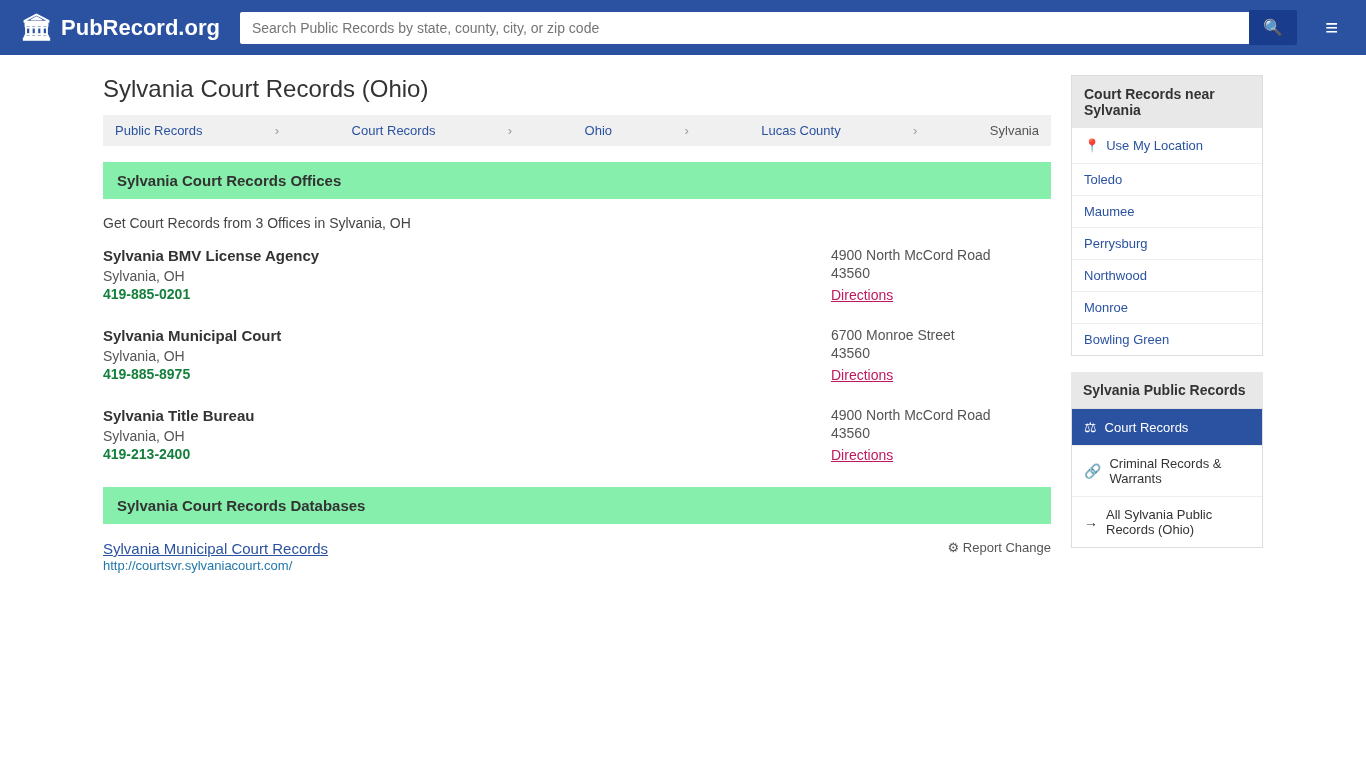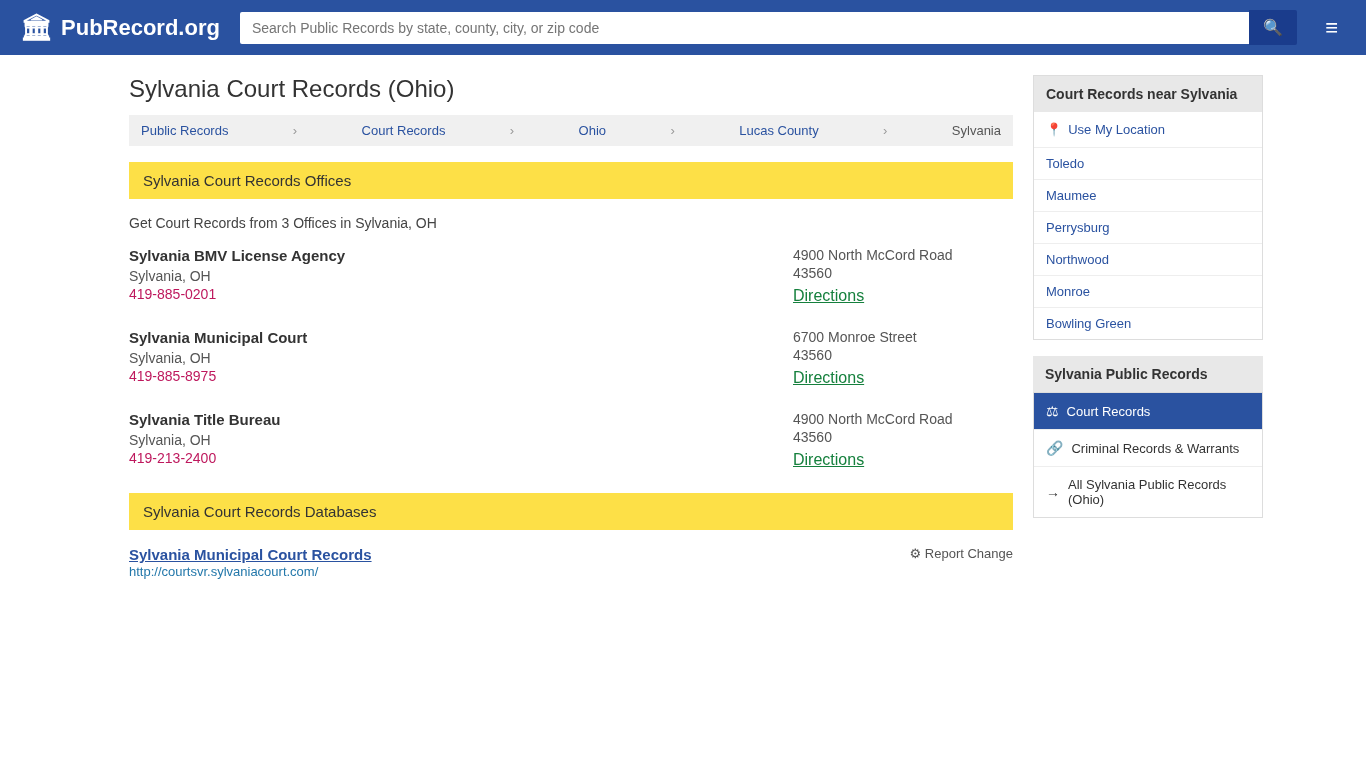--- a/index.html
+++ b/index.html
@@ -59,24 +59,23 @@
     
     .main-container {
       max-width: 1200px;
       margin: 0 auto;
       padding: 20px 20px;
       display: flex;
       gap: 20px;
     }
     .content {
       flex: 1;
-      margin-left: 26px;
     }
     .sidebar {
-      width: 230px;
+      width: 192px;
       flex-shrink: 0;
     }
 
     
     .page-title {
       font-size: 24px;
       font-weight: normal;
       color: #333;
       margin-bottom: 12px;
     }
@@ -103,24 +102,24 @@
     
     .description {
       font-size: 14px;
       color: #444;
       margin-bottom: 20px;
       line-height: 1.5;
     }
 
     
     .section-header {
-      background: #fde047;
+      background: #86efac;
       padding: 10px 14px;
       font-size: 15px;
-      font-weight: normal;
+      font-weight: bold;
       color: #333;
       margin-bottom: 16px;
     }
 
     .offices-count {
       font-size: 14px;
       color: #444;
       margin-bottom: 16px;
     }
 
@@ -136,41 +135,42 @@
       font-size: 15px;
       font-weight: bold;
       color: #333;
       margin-bottom: 4px;
     }
     .office-city {
       color: #555;
       margin-bottom: 2px;
     }
     .office-phone {
-      color: #be185d;
+      color: #15803d;
+      font-weight: bold;
     }
     .office-address {
       color: #555;
       margin-bottom: 2px;
     }
     .office-zip {
       color: #555;
       margin-bottom: 6px;
     }
     .directions-link {
-      color: #15803d;
+      color: #be185d;
       text-decoration: underline;
       cursor: pointer;
-      font-size: 16px;
+      font-size: 14px;
     }
 
     
     .databases-link {
       font-size: 15px;
-      font-weight: bold;
+      font-weight: normal;
       color: #2a52a0;
       text-decoration: underline;
       cursor: pointer;
     }
     .databases-url {
       color: #27a;
       font-size: 13px;
       text-decoration: none;
     }
     .report-change {

